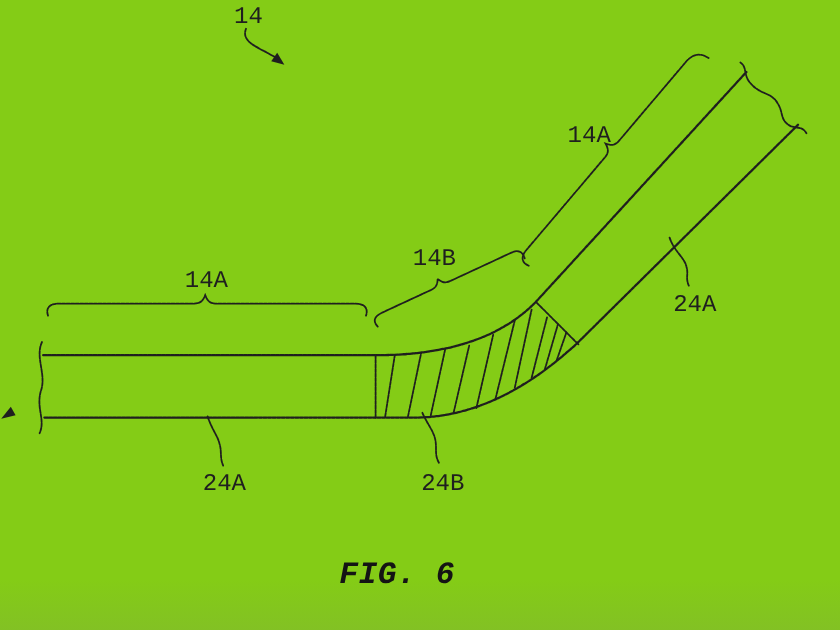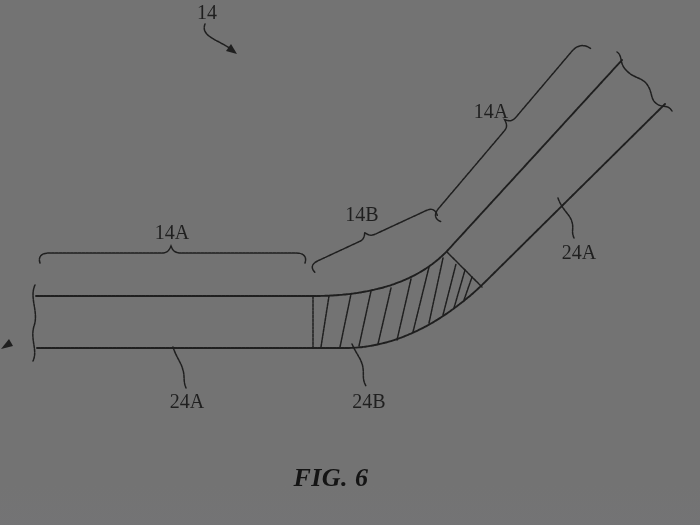--- a/index.html
+++ b/index.html
@@ -1,17 +1,17 @@
 <!DOCTYPE html>
 <html><head>
 <meta charset="utf-8">
 <style>
   html,body{margin:0;padding:0;background:#ffffff;}
-  .page{position:relative;width:700px;height:525px;background:#737373;overflow:hidden;
-        font-family:Liberation Serif, serif;}
+  .page{position:relative;width:700px;height:525px;background:#84cc16;overflow:hidden;
+        font-family:Liberation Mono, monospace;}
   .bottom-fade{position:absolute;left:0;bottom:0;width:700px;height:42px;
         background:linear-gradient(to bottom,rgba(120,120,130,0) 0%,rgba(120,120,130,0.13) 100%);}
   svg{position:absolute;left:0;top:0;}
   .ln{fill:none;stroke:#1f1f1f;stroke-width:1.5;stroke-linecap:round;stroke-dasharray:2.8 1;}
   .band{stroke-width:1.9;}
   .hatch{stroke-width:1.5;}
   .lbl{fill:#1f1f1f;font-size:20px;}
   .cap{fill:#141414;font-size:26px;font-weight:bold;font-style:italic;letter-spacing:0.5px;}
   .head{fill:#1f1f1f;stroke:none;}
 </style>

